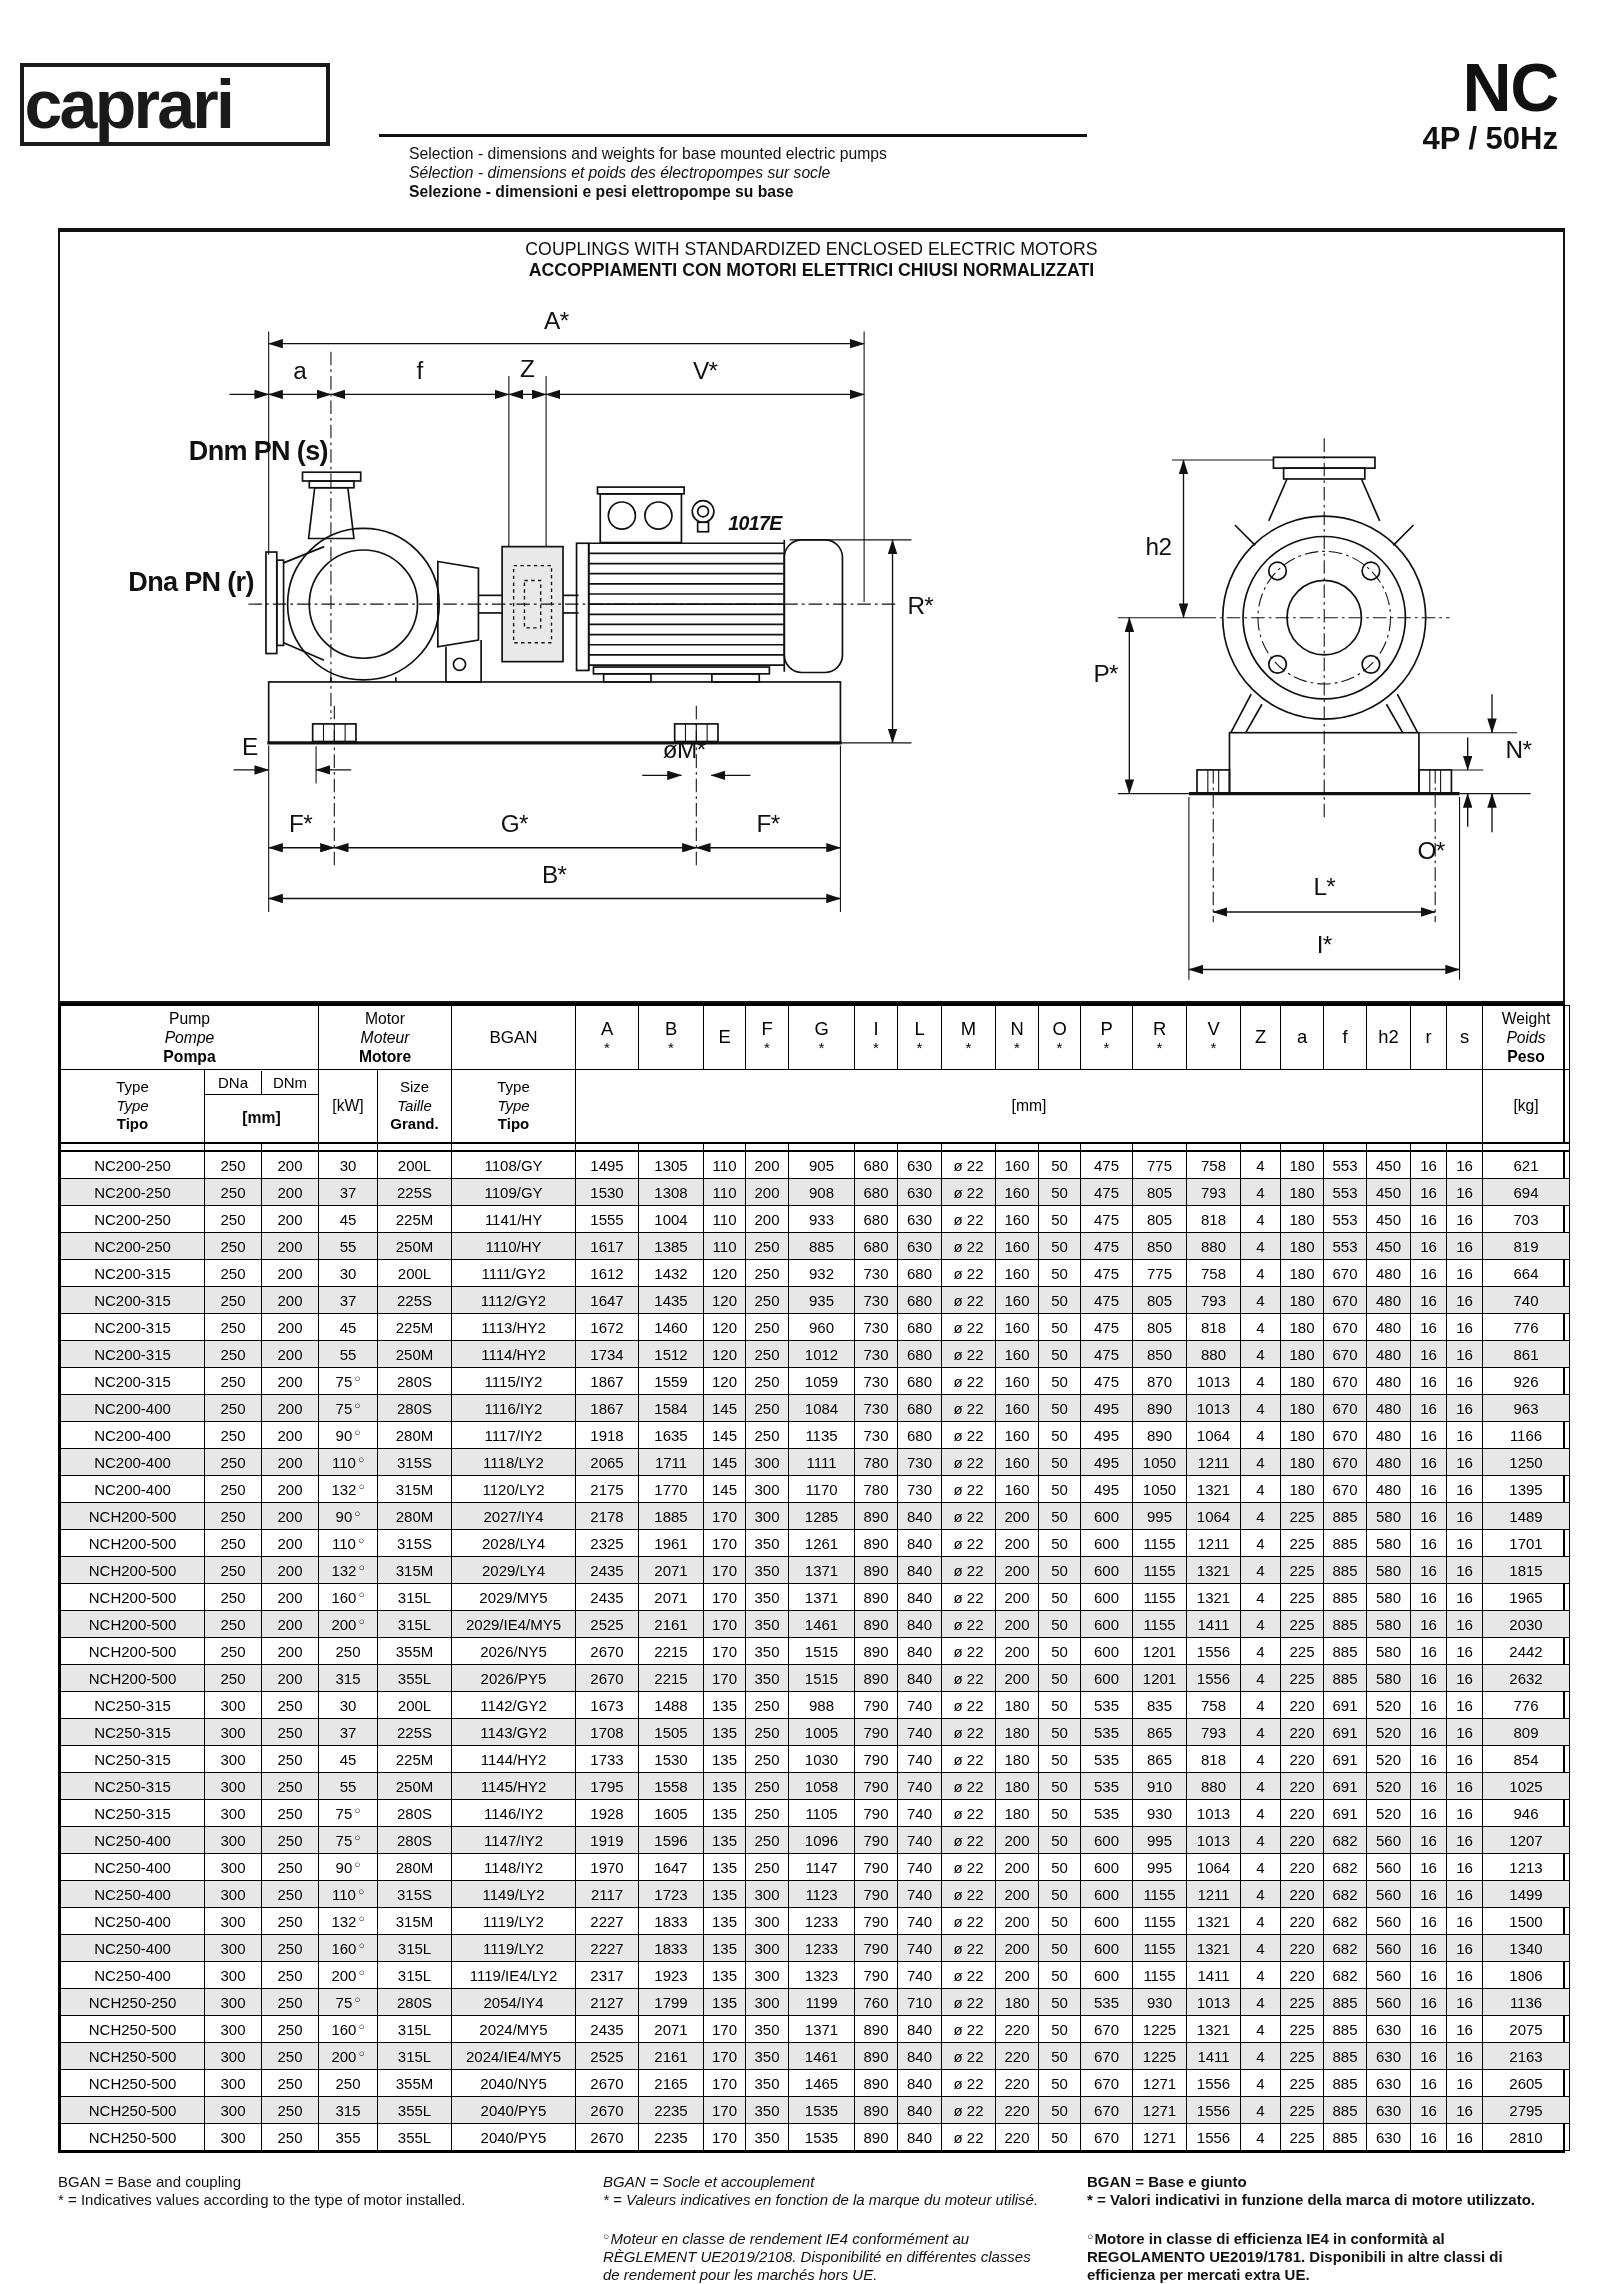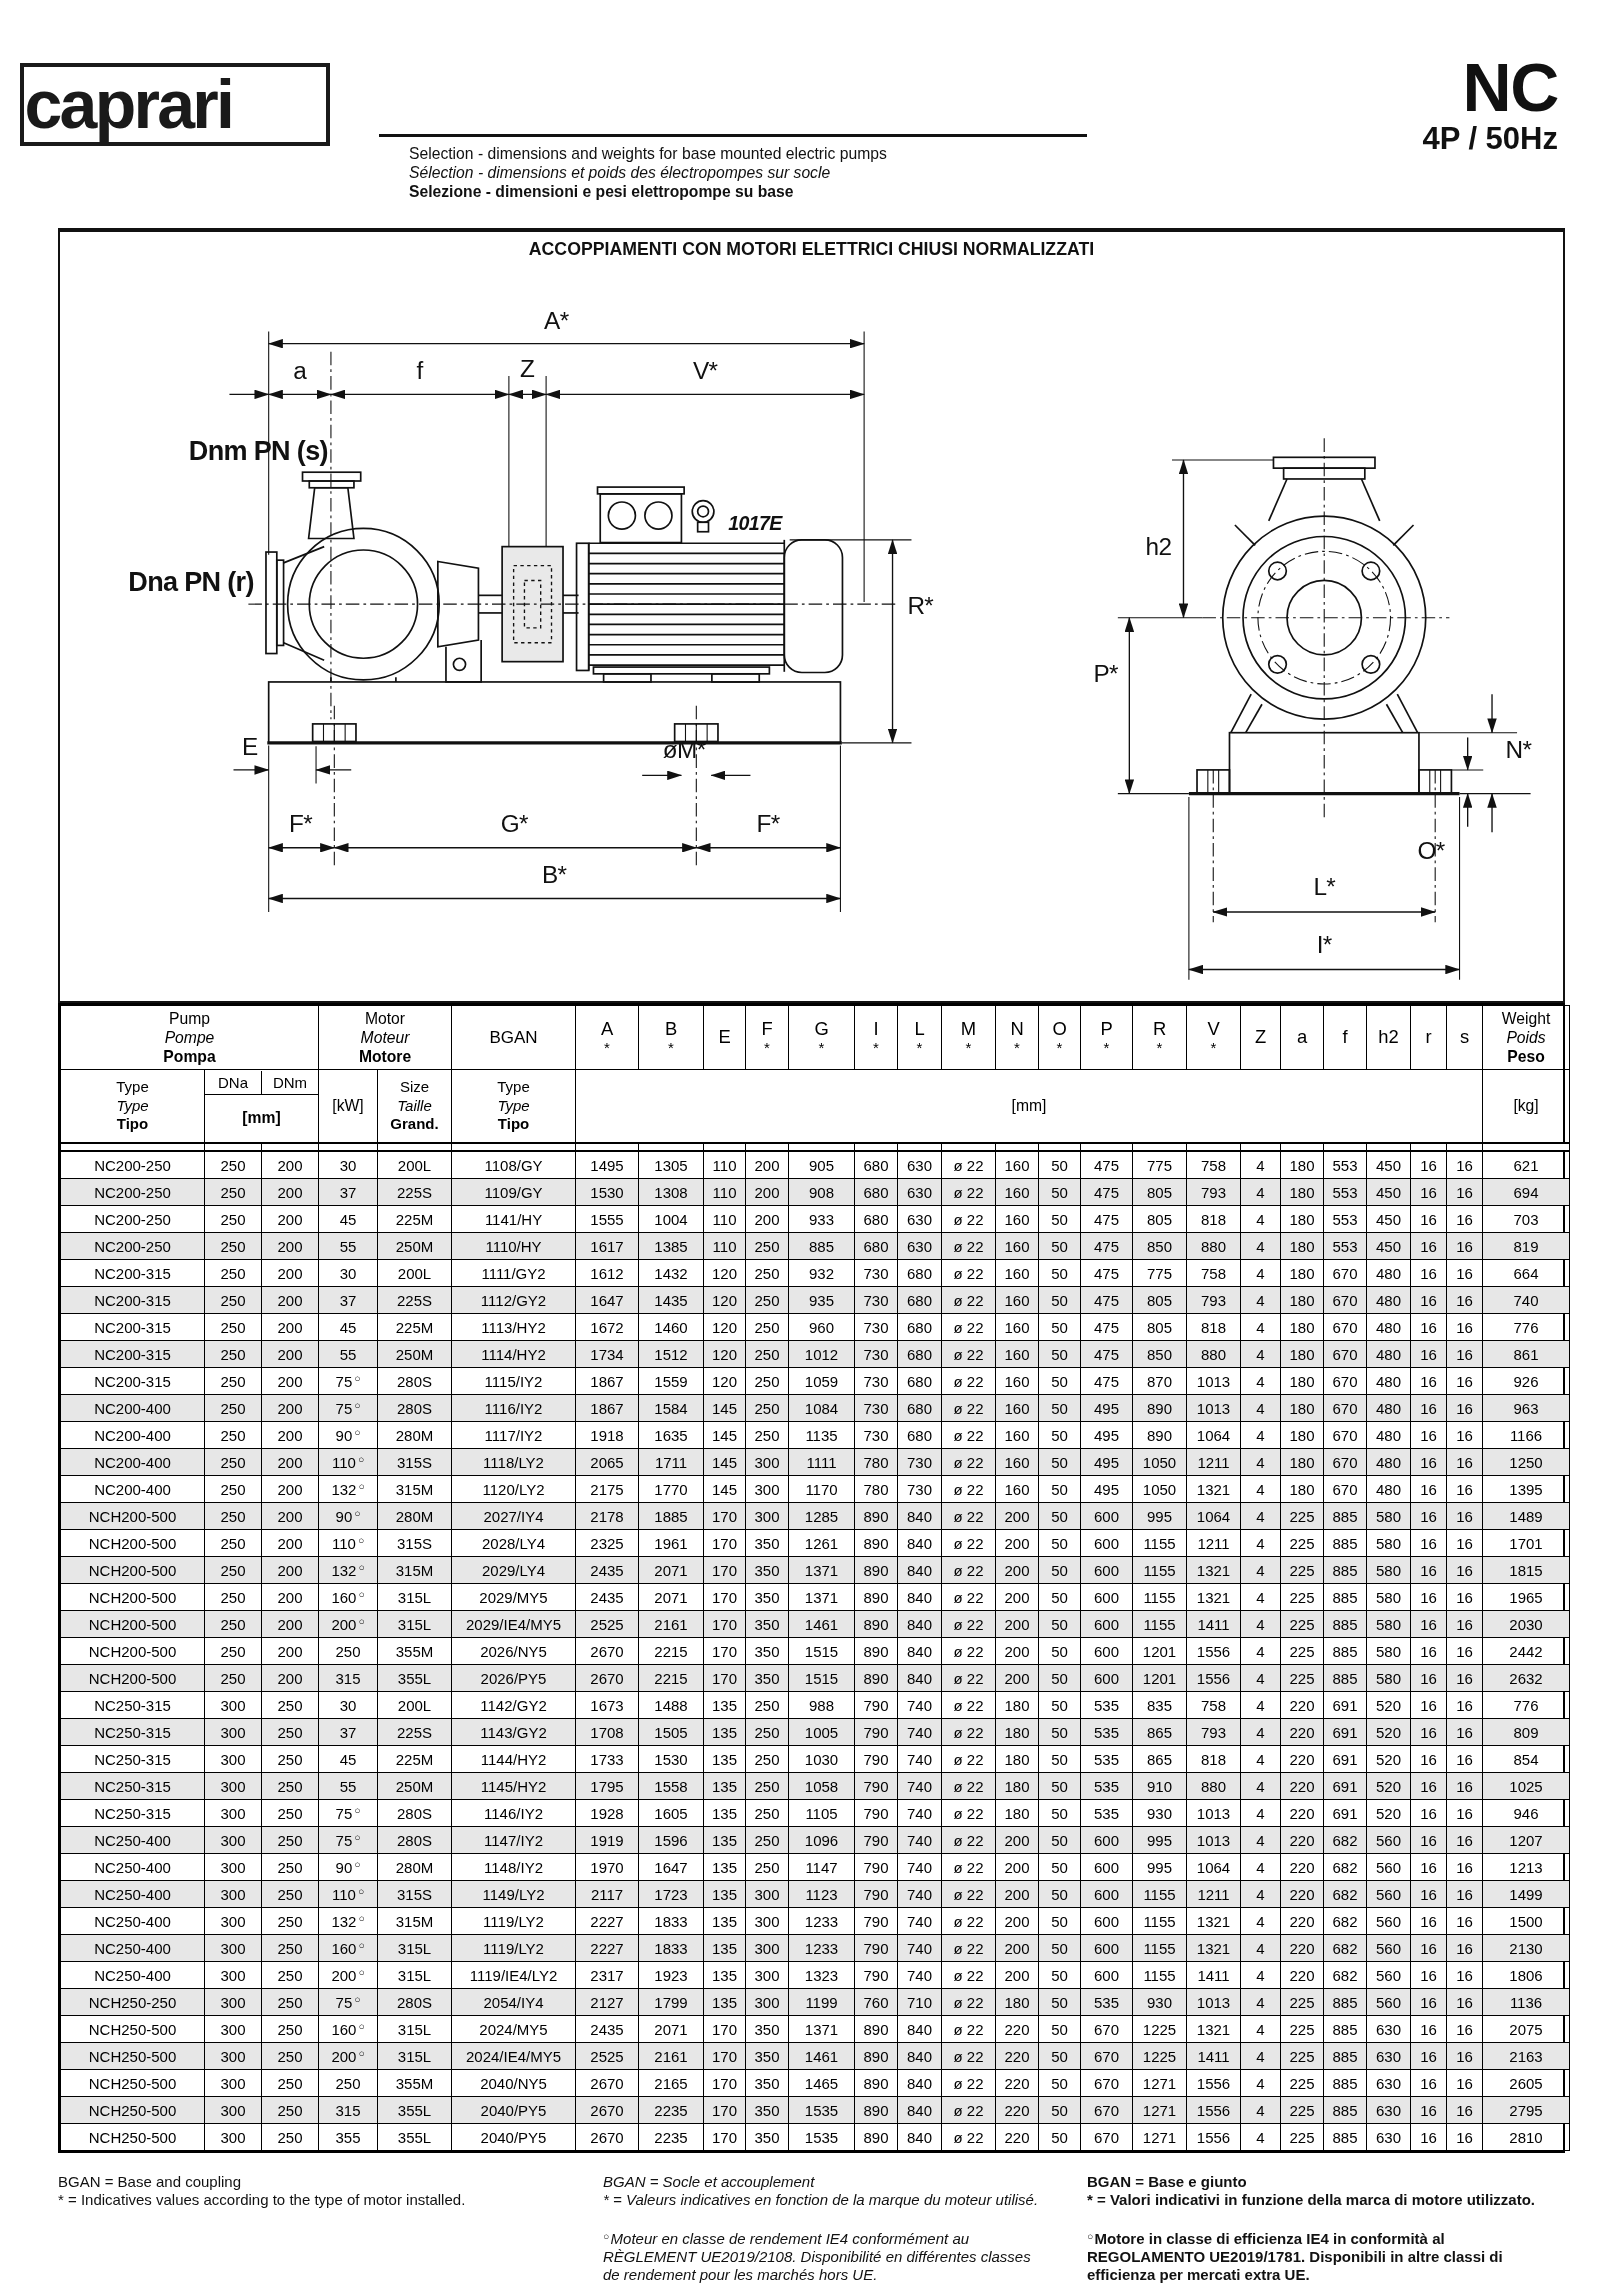--- a/index.html
+++ b/index.html
@@ -83,20 +83,21 @@
     <div class="fr">Sélection - dimensions et poids des électropompes sur socle</div>
     <div class="it">Selezione - dimensioni e pesi elettropompe su base</div>
   </div>
   <div class="series">
     <div class="nc">NC</div>
     <div class="spec">4P / 50Hz</div>
   </div>
 
   <div class="dbox">
     <div class="dtitles">
+      <div class="en">COUPLINGS WITH STANDARDIZED ENCLOSED ELECTRIC MOTORS</div>
       <div class="it">ACCOPPIAMENTI CON MOTORI ELETTRICI CHIUSI NORMALIZZATI</div>
     </div>
     <svg class="dsvg" width="1502" height="770" viewBox="85 335 2213 1138">
       <defs>
         <marker id="mA" markerUnits="userSpaceOnUse" markerWidth="22" markerHeight="14" refX="21" refY="7" orient="auto-start-reverse">
           <path d="M0,0 L22,7 L0,14 z" fill="#111"></path>
         </marker>
       </defs>
 
       <line class="thin" x1="390" y1="482" x2="390" y2="812"></line>
@@ -1274,21 +1275,21 @@
             <td>50</td>
             <td>600</td>
             <td>1155</td>
             <td>1321</td>
             <td>4</td>
             <td>220</td>
             <td>682</td>
             <td>560</td>
             <td>16</td>
             <td>16</td>
-            <td>2130</td>
+            <td>1340</td>
           </tr>
           <tr>
             <td>NC250-400</td>
             <td>300</td>
             <td>250</td>
             <td>200<span class="circ">○</span></td>
             <td>315L</td>
             <td>1119/IE4/LY2</td>
             <td>2317</td>
             <td>1923</td>

